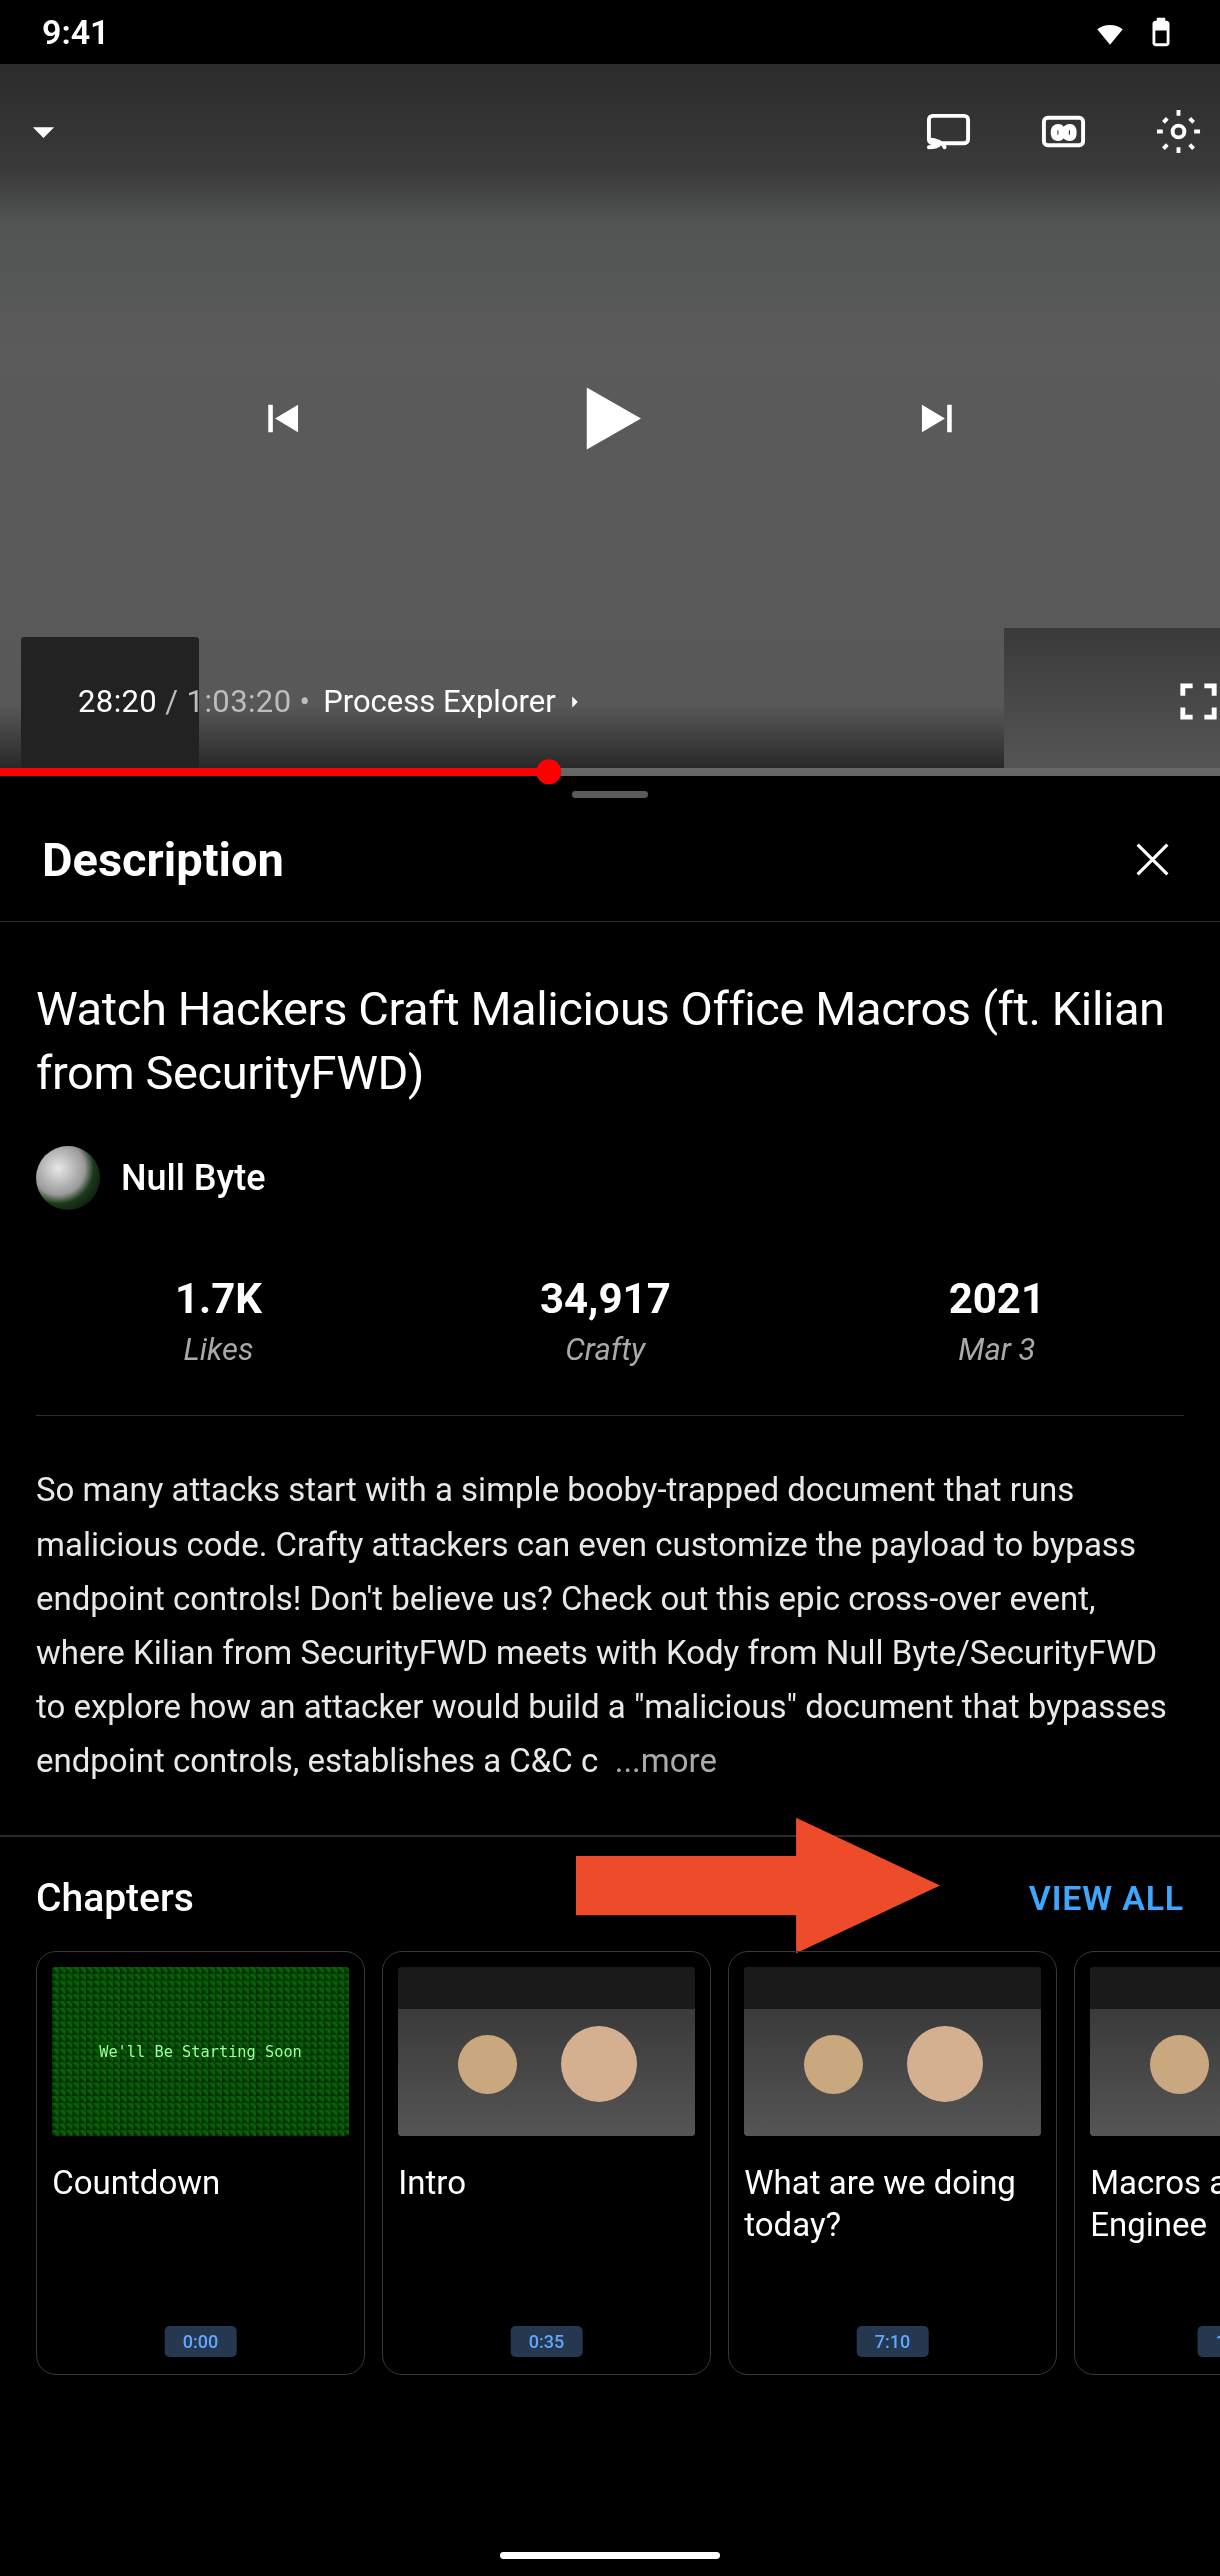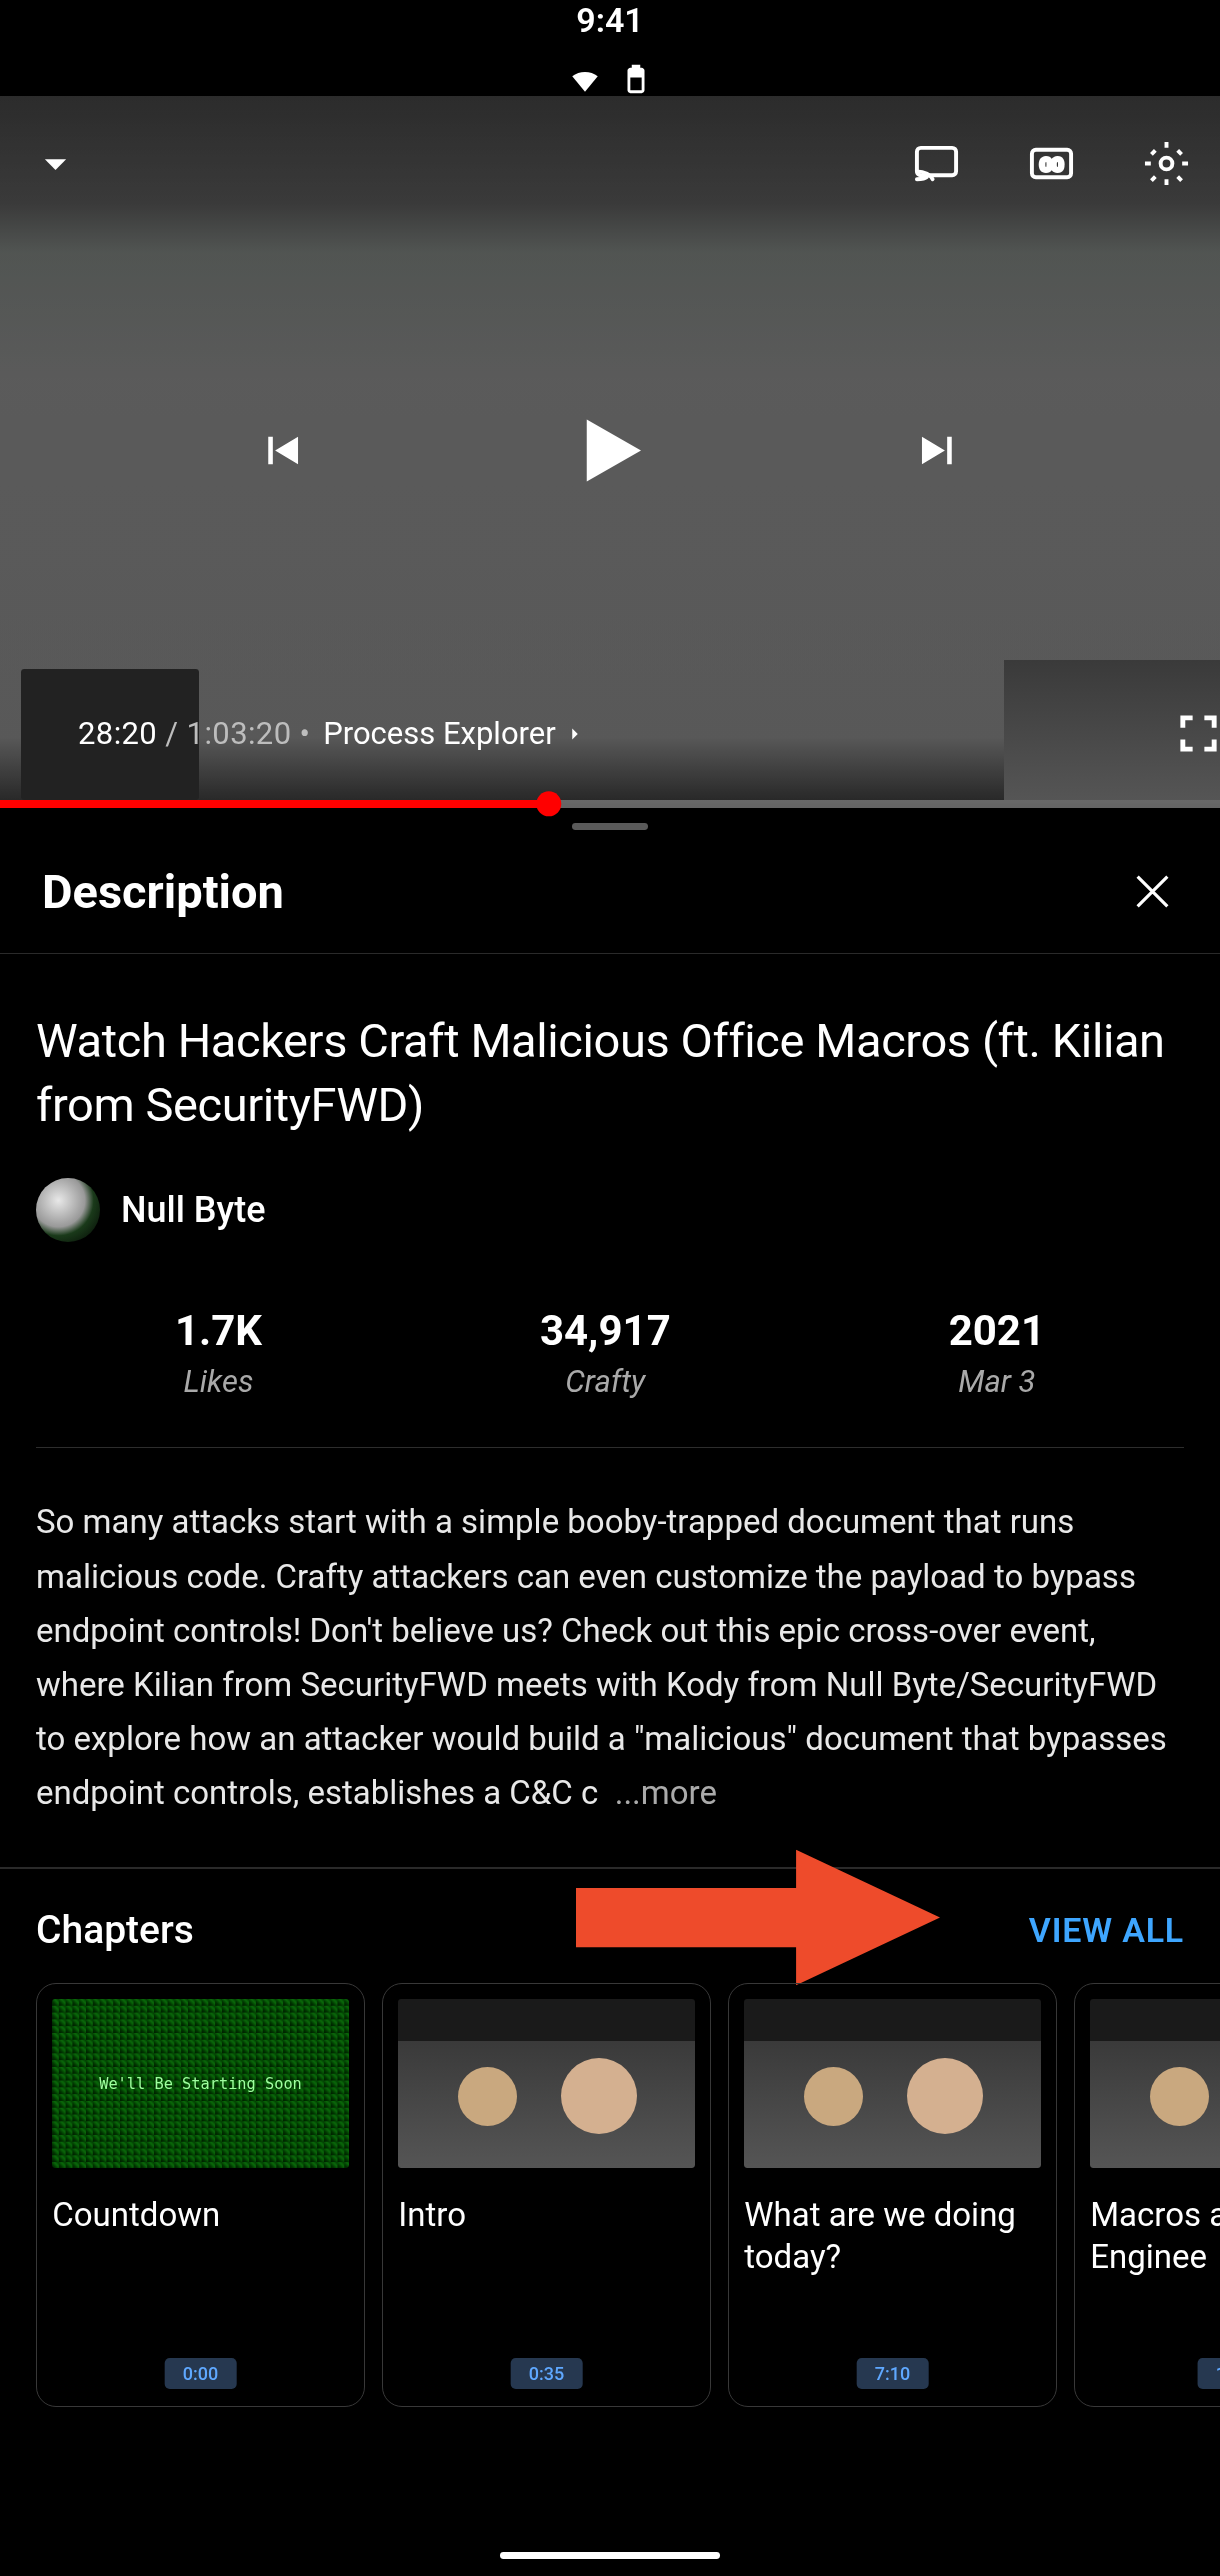--- a/index.html
+++ b/index.html
@@ -6,28 +6,27 @@
 body {
   width: 1220px;
   height: 2576px;
   background: #000;
   font-family: -apple-system, Roboto, Arial, sans-serif;
   color: #fff;
   overflow: hidden;
   position: relative;
 }
 .status-bar {
-  height: 96px;
+  height: 64px;
   display: flex;
   justify-content: space-between;
   align-items: center;
   padding: 0 42px;
   font-size: 34px;
   font-weight: 600;
-  flex-direction: column;
 }
 .status-right { display: flex; gap: 17px; align-items: center; }
 .status-right svg { width: 34px; height: 34px; fill: #fff; }
 
 .video-area {
   position: relative;
   height: 712px;
   background: linear-gradient(180deg, #353535 0%, #2a2a2a 100%);
 }
 .video-bg {
@@ -40,21 +39,21 @@
   position: absolute;
   inset: 0;
   background: rgba(0,0,0,0.35);
 }
 .video-top-controls {
   position: absolute;
   top: 42px;
   width: 100%;
   display: flex;
   align-items: center;
-  padding: 0 30px;
+  padding: 0 18px;
 }
 .collapse-btn { width: 51px; height: 51px; }
 .top-right-icons { margin-left: auto; display: flex; gap: 68px; align-items: center; }
 .ic { width: 47px; height: 47px; }
 .center-controls {
   position: absolute;
   top: 50%;
   left: 50%;
   transform: translate(-50%, -50%);
   display: flex;

